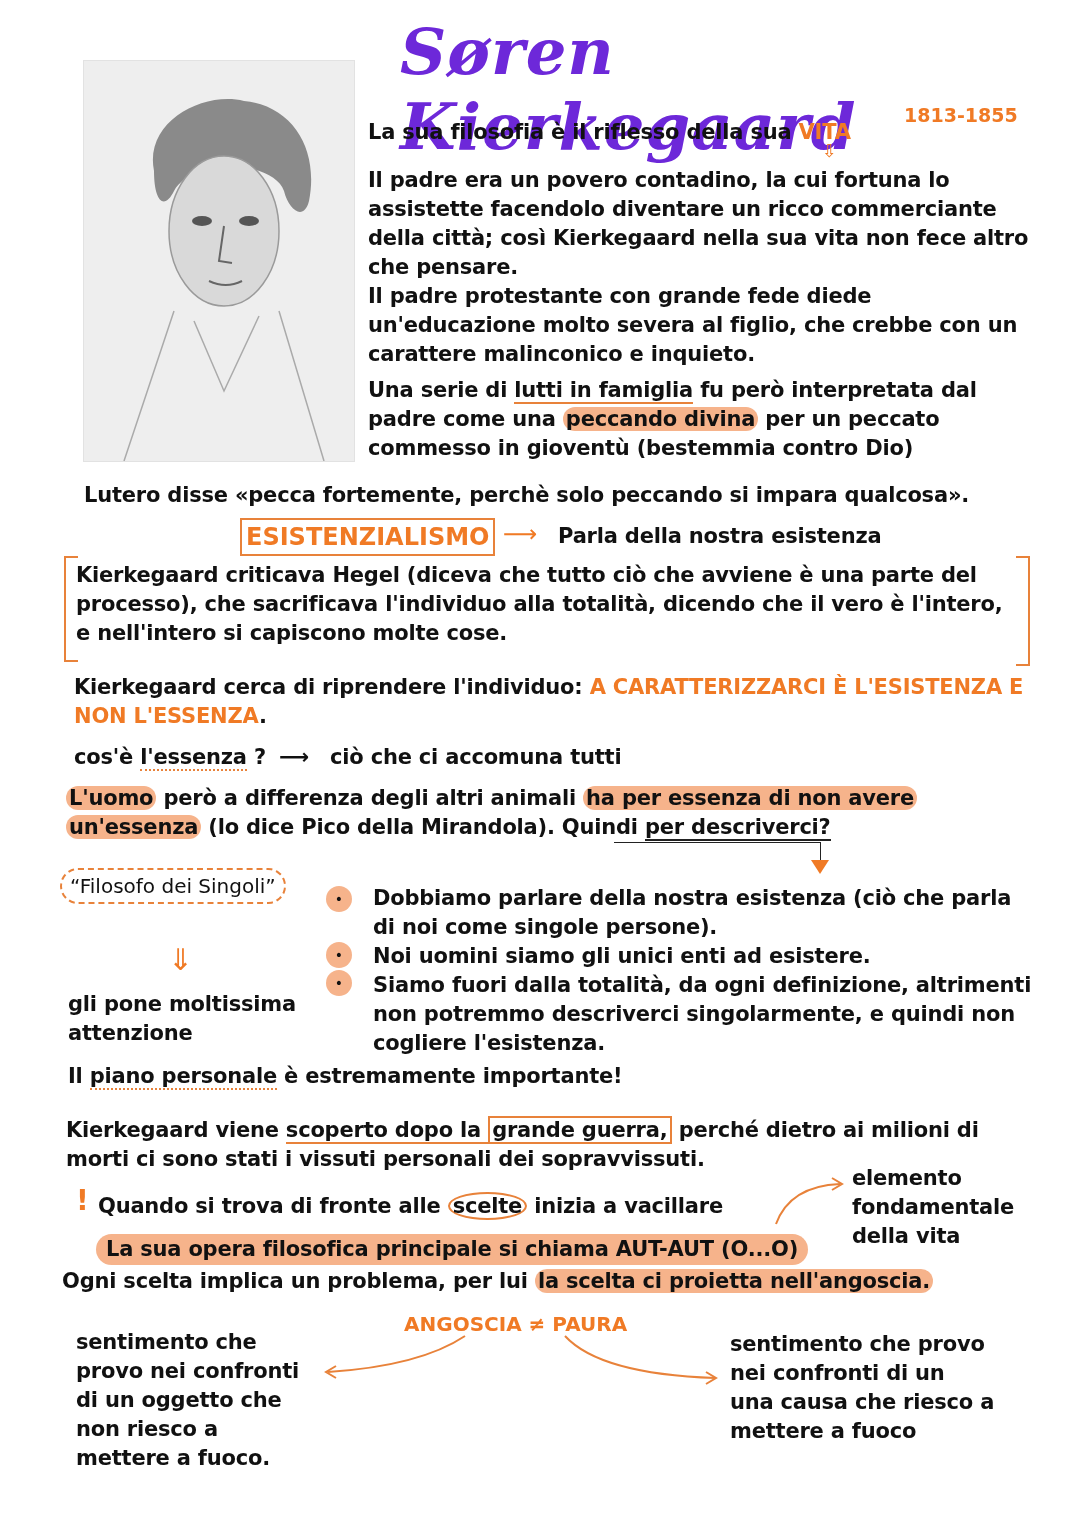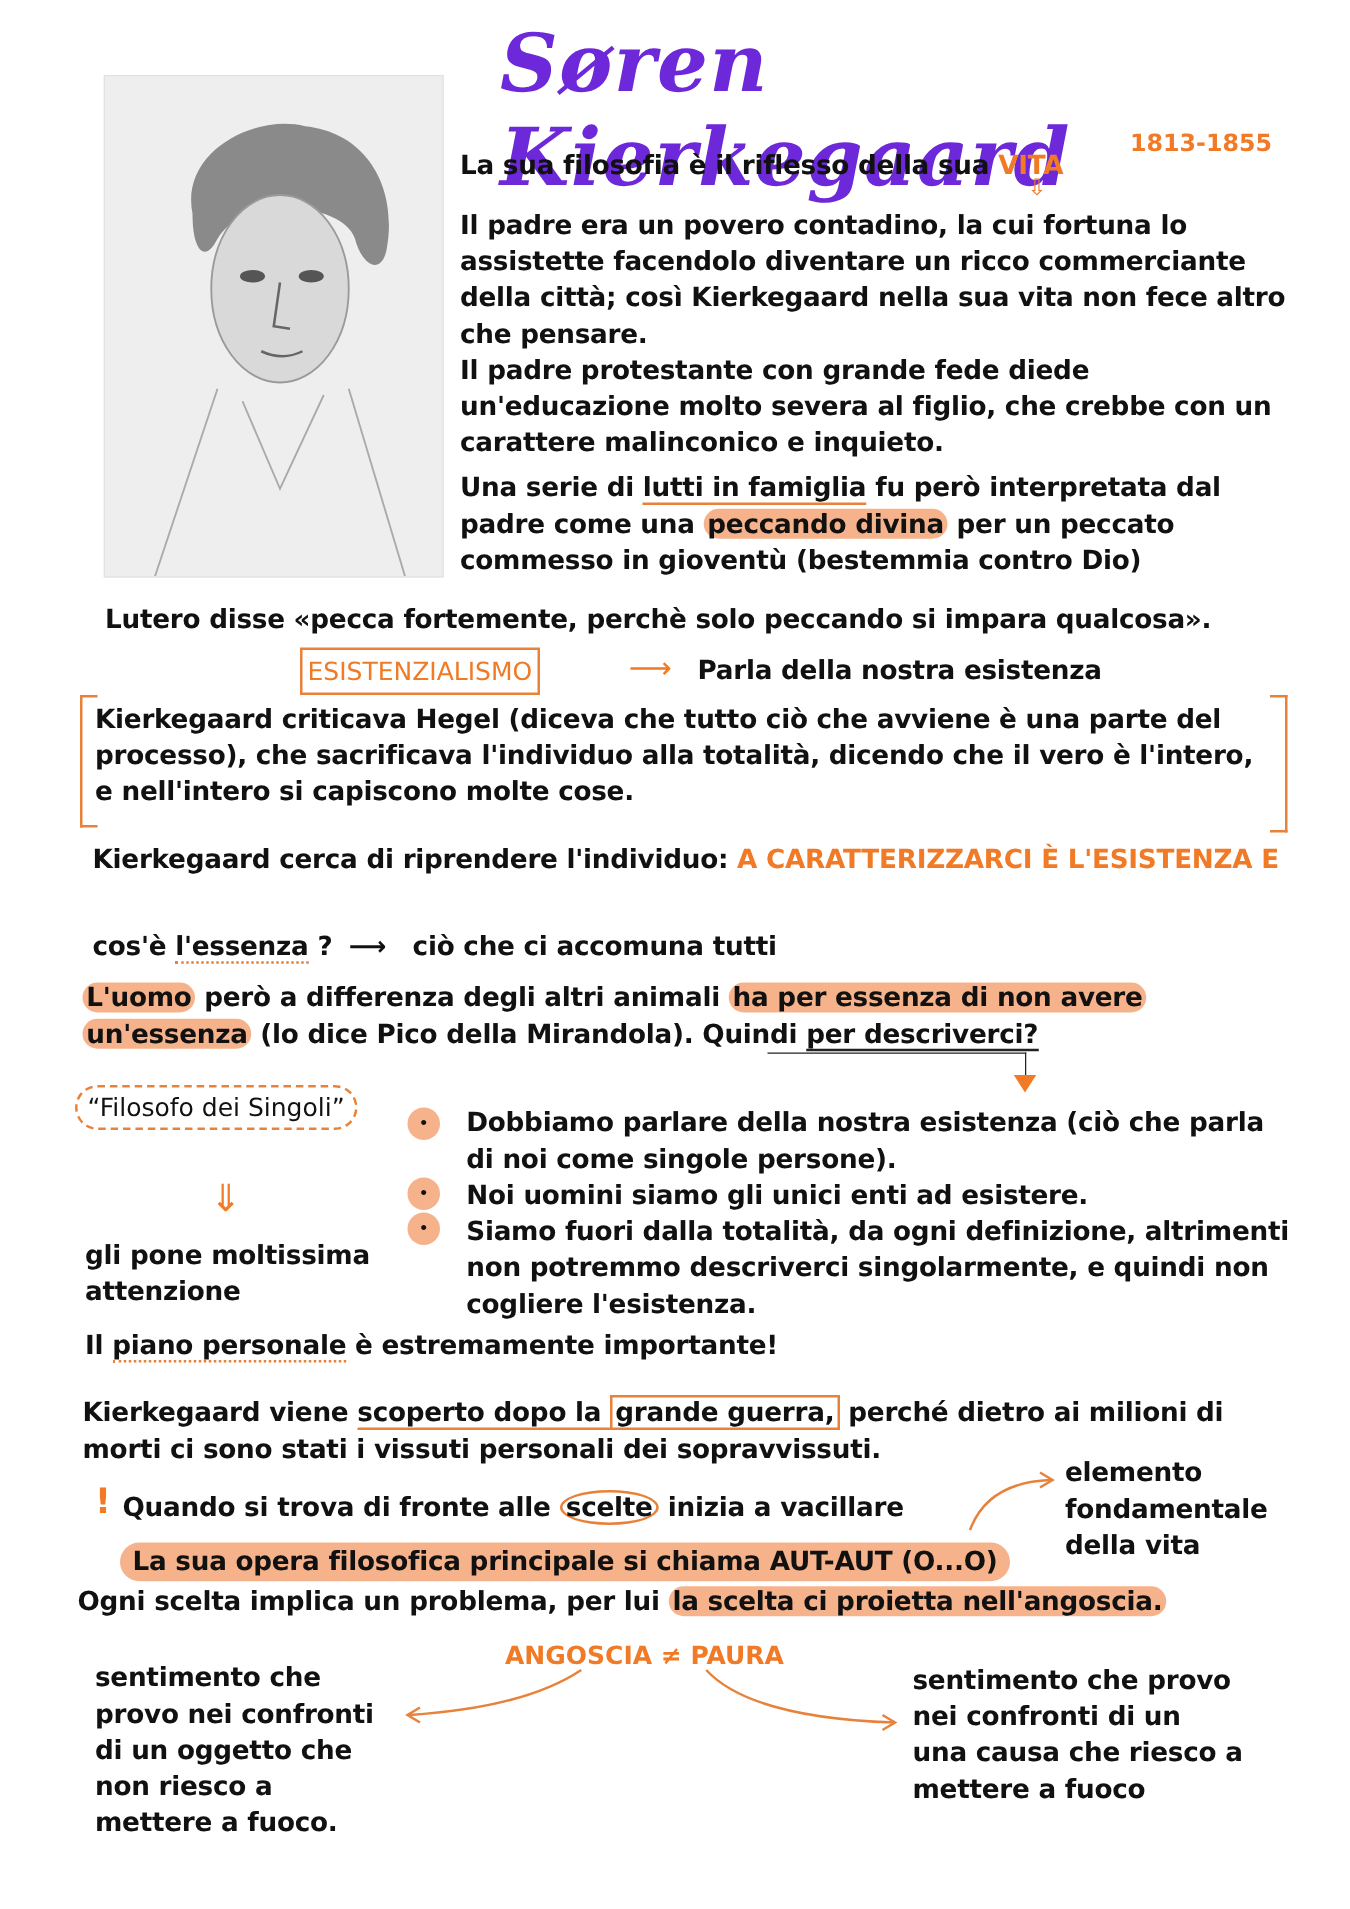--- a/index.html
+++ b/index.html
@@ -55,34 +55,35 @@
 </div>
 
 <div class="abs t" style="left:368px; top:376px;">
   <div><span>Una serie di </span><span class="ul">lutti in famiglia</span><span> fu però  interpretata dal</span></div>
   <div><span>padre come una </span><span class="hl">peccando divina</span><span> per un peccato</span></div>
   <div>commesso in gioventù (bestemmia contro Dio)</div>
 </div>
 
 <div class="abs t" style="left:84px; top:481px;">Lutero disse «pecca fortemente, perchè solo peccando si impara qualcosa».</div>
 
-<div class="abs orange boxed" style="left:240px; top:518px; font-size:20px; line-height:34px; font-weight:normal;">ESISTENZIALISMO</div>
+<div class="abs orange boxed" style="left:240px; top:518px; font-size:24px; line-height:34px; font-weight:bold;">ESISTENZIALISMO</div>
 <div class="abs orange" style="left:503px; top:520px; font-size:24px;">⟶</div>
 <div class="abs t" style="left:558px; top:522px;">Parla della nostra esistenza</div>
 
 <div class="abs bracket-l" style="left:64px; top:556px; height:102px;"></div>
 <div class="abs bracket-r" style="left:1016px; top:556px; height:106px;"></div>
 <div class="abs t" style="left:76px; top:561px;">
   <div>Kierkegaard criticava Hegel (diceva che tutto ciò che avviene è una parte del</div>
   <div>processo), che sacrificava l'individuo alla totalità, dicendo che il vero è l'intero,</div>
   <div>e nell'intero si capiscono molte cose.</div>
 </div>
 
 <div class="abs t" style="left:74px; top:673px;">
   <div><span>Kierkegaard cerca di riprendere l'individuo: </span><span class="orange">A CARATTERIZZARCI È L'ESISTENZA E</span></div>
+  <div><span class="orange">NON L'ESSENZA</span><span>.</span></div>
 </div>
 
 <div class="abs t" style="left:74px; top:743px;">
   <span>cos'è </span><span style="border-bottom:2px dotted #e8823a;">l'essenza</span><span> ?</span>
   <span style="margin-left:6px;">⟶</span>
   <span style="margin-left:14px;">ciò che ci accomuna tutti</span>
 </div>
 
 <div class="abs t" style="left:66px; top:784px;">
   <div><span class="hl">L'uomo</span><span> però a differenza degli altri animali </span><span class="hl">ha per essenza di non avere</span></div>

